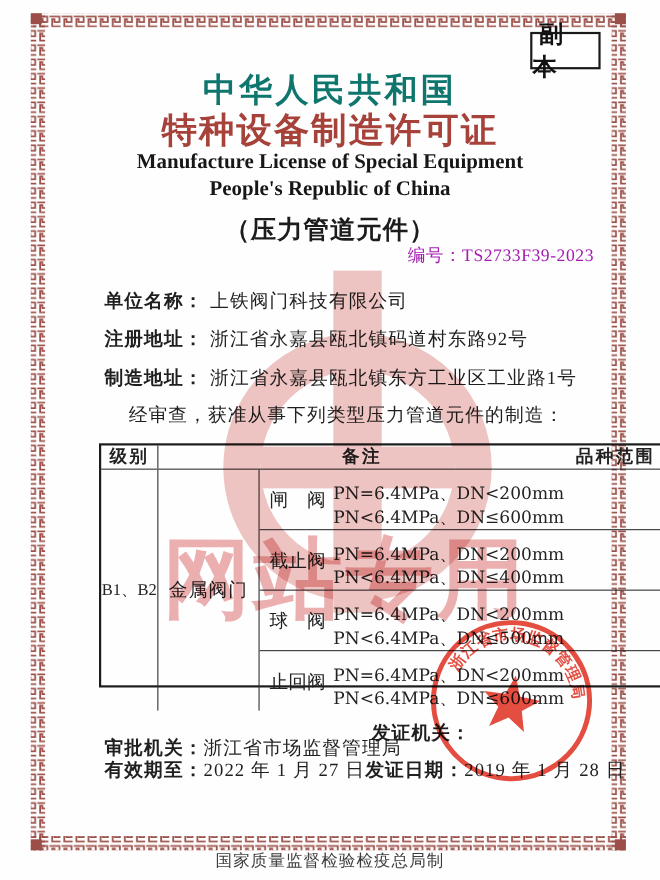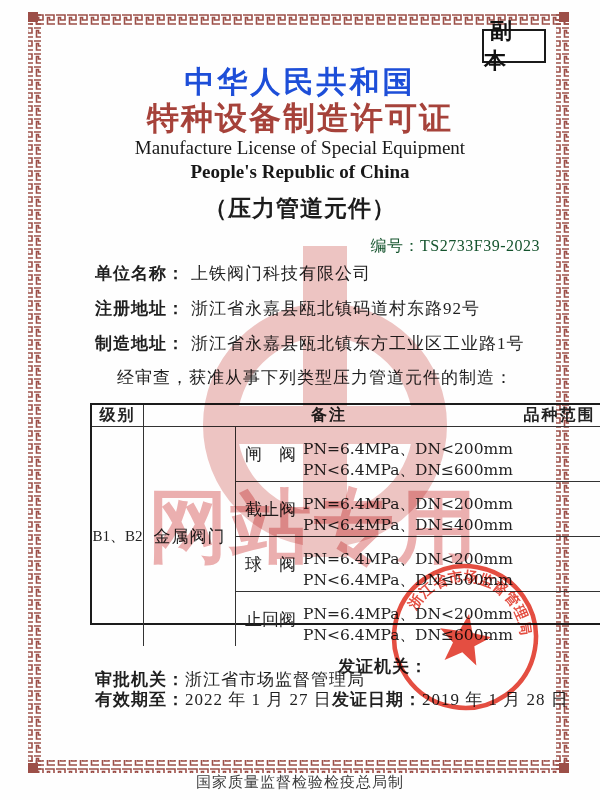--- a/index.html
+++ b/index.html
@@ -13,32 +13,32 @@
   
   .badge {
     position: absolute; left: 482px; top: 29px; width: 64px; height: 34px;
     border: 2px solid #1a1a1a; display: flex; align-items: center; justify-content: center;
     font-size: 22px; font-weight: 600; letter-spacing: 6px; text-indent: 6px;
     color: #111; background: #fff;
   }
   
   .t-cn1 { position: absolute; left: 0; width: 600px; top: 62px; text-align: center;
     font-family: "Liberation Sans", sans-serif; font-weight: bold;
-    font-size: 30px; letter-spacing: 3px; color: #1d4ed8; }
+    font-size: 30px; letter-spacing: 3px; color: #0f766e; }
   .t-cn2 { position: absolute; left: 0; width: 600px; top: 97px; text-align: center;
     font-family: "Liberation Sans", sans-serif; font-weight: bold;
     font-size: 32px; letter-spacing: 2px; color: #a6423a; }
   .t-en1 { position: absolute; left: 0; width: 600px; top: 137px; text-align: center;
-    font-size: 19px; font-weight: normal; color: #171717; }
+    font-size: 19px; font-weight: bold; color: #171717; }
   .t-en2 { position: absolute; left: 0; width: 600px; top: 161px; text-align: center;
     font-size: 19px; font-weight: bold; color: #171717; }
   .t-sub { position: absolute; left: 0; width: 600px; top: 193px; text-align: center;
     font-family: "Liberation Sans", sans-serif; font-weight: 600;
     font-size: 23px; letter-spacing: 1px; color: #1c1c1c; }
-  .lic-no { position: absolute; right: 60px; top: 236px; font-size: 16px; color: #14532d;
+  .lic-no { position: absolute; right: 60px; top: 222px; font-size: 16px; color: #a21caf;
     letter-spacing: 0.5px; }
   
   .field { position: absolute; left: 95px; font-size: 17px; color: #1f1f1f; letter-spacing: 1px; }
   .field .lab { font-weight: 600; margin-right: 6px; }
   .f1 { top: 262px; } .f2 { top: 297px; } .f3 { top: 332px; }
   .f-note { position: absolute; left: 117px; top: 366px; font-size: 17px; color: #1f1f1f; letter-spacing: 1px; }
   
   .tbl { position: absolute; left: 90px; top: 403px; width: 518px; height: 222px;
     border: 2.5px solid #1c1c1c; display: flex; flex-direction: column; background: transparent; }
   .thead { display: flex; height: 26px; border-bottom: 1px solid #333; font-size: 16px; font-weight: 600; }

